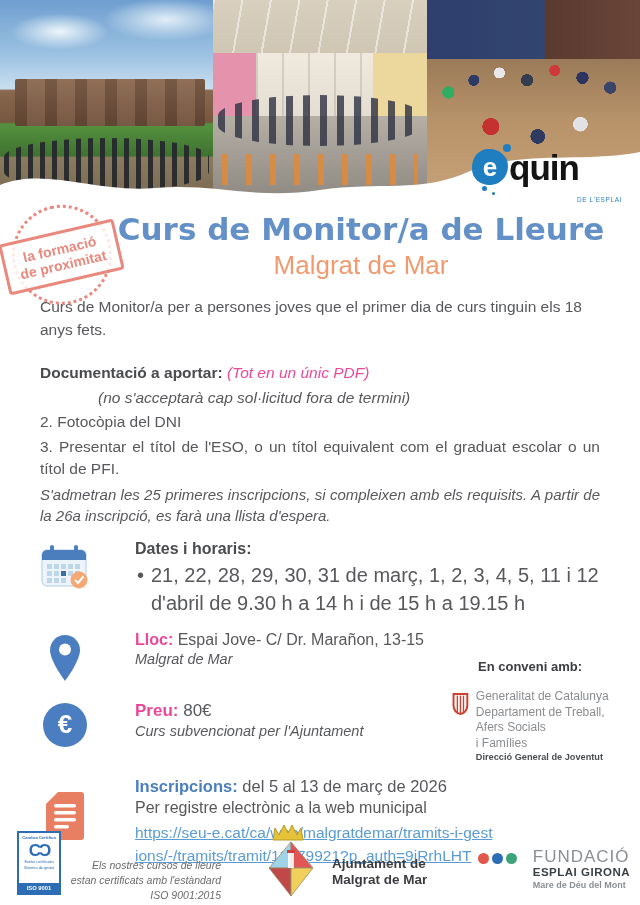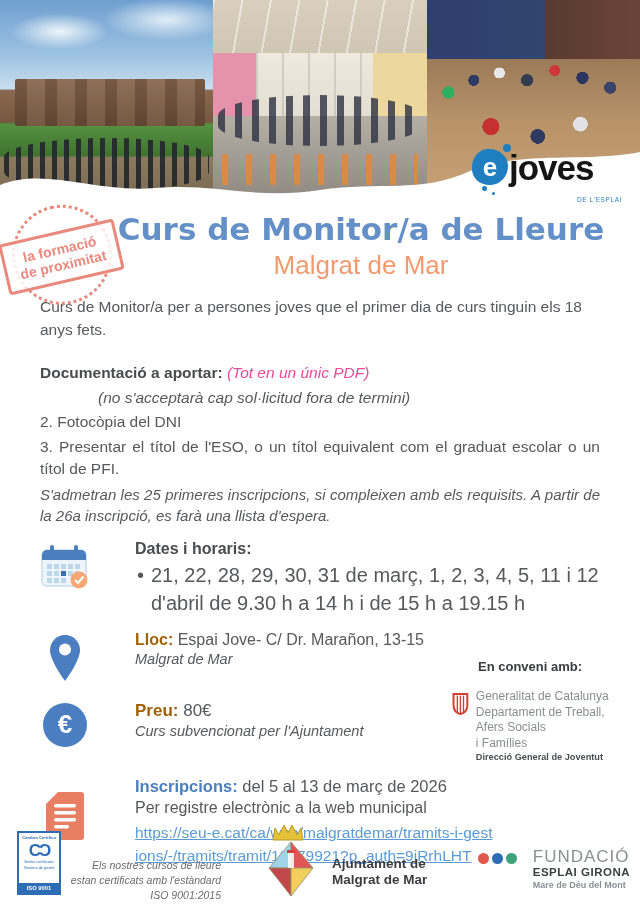--- a/index.html
+++ b/index.html
@@ -81,21 +81,21 @@
   .doc-item1-note{font-style:italic;padding-left:58px;margin-top:2px;}
   .doc-note{font-style:italic;font-size:15px;margin-top:3px;line-height:1.4;}
 
   
   .icon-row{display:flex;margin:14px 0 0 33px;gap:38px;}
   .icon-cell{flex:0 0 64px;display:flex;justify-content:center;align-items:flex-start;padding-top:2px;}
   .row-content{max-width:472px;}
   .row-head{font-weight:bold;font-size:16px;color:#4a4b4e;}
   .bullet-line{position:relative;padding-left:16px;margin-top:3px;font-size:20px;line-height:1.4;}
   .bullet-line::before{content:"•";position:absolute;left:2px;top:0;}
-  .inline-label{font-weight:bold;color:#a16207;}
+  .inline-label{font-weight:bold;color:#ec4899;}
   .city,.price-note{font-style:italic;font-size:14.5px;margin-top:2px;}
   .euro-circle{width:44px;height:44px;border-radius:50%;background:#4a7ec0;display:flex;align-items:center;justify-content:center;
       color:#fff;font-size:26px;font-weight:bold;}
   .insc-label{color:#4a7ebd;font-weight:bold;font-size:16.5px;}
   .insc-line{font-size:16px;margin-top:3px;}
   .insc-link{display:block;margin-top:4px;width:360px;font-size:15.5px;line-height:1.5;color:#5b9bd5;
       text-decoration:underline;word-break:break-all;}
 
   
   .partner{position:absolute;left:452px;top:659px;width:178px;}
@@ -153,21 +153,21 @@
   </svg>
 
   <div class="escola">
     <div class="escola-row">
       <div class="eblob">
         <span>e</span>
         <span class="dot1"></span>
           <span class="dot2"></span>
           <span class="dot3"></span>
       </div>
-      <span class="escola-word">joves</span>
+      <span class="escola-word">quin</span>
     </div>
     <span class="escola-tag">DE L'ESPLAI</span>
   </div>
 
   <div class="stamp">
     <div class="stamp-circle"></div>
     <div class="stamp-rect">
       <span>la formació</span>
       <span>de proximitat</span>
     </div>

